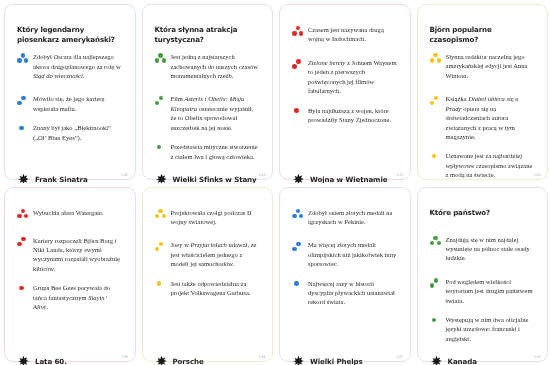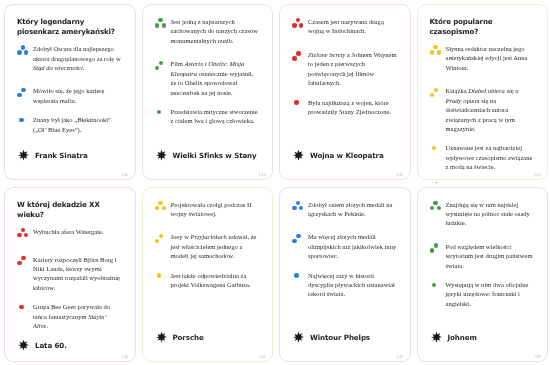--- a/index.html
+++ b/index.html
@@ -28,20 +28,21 @@
     border-radius: 9px;
     background: #ffffff;
   }
   .card-content {
     position: relative;
     z-index: 2;
     padding: 11px 10px 0 11px;
     height: 100%;
     display: flex;
     flex-direction: column;
+    margin-top: 8px;
   }
   .q {
     font-family: "DejaVu Sans", sans-serif;
     font-weight: bold;
     font-size: 7.1px;
     line-height: 1.42;
     letter-spacing: -0.15px;
     color: #231f20;
     margin-bottom: 7px;
     min-height: 20px;
@@ -78,21 +79,21 @@
     font-size: 6.55px;
     line-height: 1.44;
     color: #2b2b2b;
     flex: 1;
   }
   .clue-txt i { font-style: italic; }
   .ans-row {
     margin-top: auto;
     display: flex;
     align-items: center;
-    padding-bottom: 17px;
+    padding-bottom: 1px;
   }
   .star {
     flex: 0 0 13px;
     margin-right: 5px;
     line-height: 0;
   }
   .ans {
     font-family: "DejaVu Sans", sans-serif;
     font-weight: bold;
     font-size: 7.1px;
@@ -148,20 +149,21 @@
               <path fill="#1a1a1a" d="M12 1.6l2.0 5.0 5.0-2.3-2.3 5.0 5.2 1.9-5.2 1.9 2.3 5.0-5.0-2.3-2.0 5.2-2.0-5.2-5.0 2.3 2.3-5.0L1.8 12.2l5.2-1.9-2.3-5.0 5.0 2.3z"></path>
             </svg></span>
           <span class="ans">Frank Sinatra</span>
         </div>
       </div>
       <div class="pageno">142</div>
     </div>
     <div class="card theme-green">
       <div class="card-inner"></div>
       <div class="card-content">
+        <div class="q">Która słynna atrakcja turystyczna?</div>
         <div class="clue c1">
           <span class="dots" style="color:#4a9b46">
             <i class="dot d-a"></i>
             <i class="dot d-b"></i>
             <i class="dot d-c"></i>
           </span>
           <div class="clue-txt">Jest jedną z najstarszych zachowanych do naszych czasów monumentalnych rzeźb.</div>
         </div>
         <div class="clue c2">
           <span class="dots" style="color:#4a9b46">
@@ -206,29 +208,29 @@
         <div class="clue c3">
           <span class="dots" style="color:#e02b28">
             <i class="dot d-one"></i>
           </span>
           <div class="clue-txt">Była najdłuższą z wojen, które prowadziły Stany Zjednoczone.</div>
         </div>
         <div class="ans-row">
           <span class="star"><svg width="13" height="13" viewBox="0 0 24 24" aria-hidden="true">
               <path fill="#1a1a1a" d="M12 1.6l2.0 5.0 5.0-2.3-2.3 5.0 5.2 1.9-5.2 1.9 2.3 5.0-5.0-2.3-2.0 5.2-2.0-5.2-5.0 2.3 2.3-5.0L1.8 12.2l5.2-1.9-2.3-5.0 5.0 2.3z"></path>
             </svg></span>
-          <span class="ans">Wojna w Kleopatra</span>
+          <span class="ans">Wojna w Wietnamie</span>
         </div>
       </div>
       <div class="pageno">143</div>
     </div>
     <div class="card theme-yellow">
       <div class="card-inner"></div>
       <div class="card-content">
-        <div class="q">Które popularne czasopismo?</div>
+        <div class="q">Björn popularne czasopismo?</div>
         <div class="clue c1">
           <span class="dots" style="color:#f6c416">
             <i class="dot d-a"></i>
             <i class="dot d-b"></i>
             <i class="dot d-c"></i>
           </span>
           <div class="clue-txt">Słynną redaktor naczelną jego amerykańskiej edycji jest Anna Wintour.</div>
         </div>
         <div class="clue c2">
           <span class="dots" style="color:#f6c416">
@@ -247,21 +249,20 @@
           <span class="star"><svg width="13" height="13" viewBox="0 0 24 24" aria-hidden="true">
               <path fill="#1a1a1a" d="M12 1.6l2.0 5.0 5.0-2.3-2.3 5.0 5.2 1.9-5.2 1.9 2.3 5.0-5.0-2.3-2.0 5.2-2.0-5.2-5.0 2.3 2.3-5.0L1.8 12.2l5.2-1.9-2.3-5.0 5.0 2.3z"></path>
             </svg></span>
         </div>
       </div>
       <div class="pageno">144</div>
     </div>
     <div class="card theme-red">
       <div class="card-inner"></div>
       <div class="card-content">
-        <div class="q">W której dekadzie XX wieku?</div>
         <div class="clue c1">
           <span class="dots" style="color:#e02b28">
             <i class="dot d-a"></i>
             <i class="dot d-b"></i>
             <i class="dot d-c"></i>
           </span>
           <div class="clue-txt">Wybuchła afera Watergate.</div>
         </div>
         <div class="clue c2">
           <span class="dots" style="color:#e02b28">
@@ -339,28 +340,29 @@
         <div class="clue c3">
           <span class="dots" style="color:#2e7ed1">
             <i class="dot d-one"></i>
           </span>
           <div class="clue-txt">Najwięcej razy w historii dyscyplin pływackich ustanawiał rekord świata.</div>
         </div>
         <div class="ans-row">
           <span class="star"><svg width="13" height="13" viewBox="0 0 24 24" aria-hidden="true">
               <path fill="#1a1a1a" d="M12 1.6l2.0 5.0 5.0-2.3-2.3 5.0 5.2 1.9-5.2 1.9 2.3 5.0-5.0-2.3-2.0 5.2-2.0-5.2-5.0 2.3 2.3-5.0L1.8 12.2l5.2-1.9-2.3-5.0 5.0 2.3z"></path>
             </svg></span>
-          <span class="ans">Wintour Phelps</span>
+          <span class="ans">Wielki Phelps</span>
         </div>
       </div>
       <div class="pageno">147</div>
     </div>
     <div class="card theme-green">
       <div class="card-inner"></div>
       <div class="card-content">
+        <div class="q">Które państwo?</div>
         <div class="clue c1">
           <span class="dots" style="color:#4a9b46">
             <i class="dot d-a"></i>
             <i class="dot d-b"></i>
             <i class="dot d-c"></i>
           </span>
           <div class="clue-txt">Znajdują się w nim najdalej wysunięte na północ stałe osady ludzkie.</div>
         </div>
         <div class="clue c2">
           <span class="dots" style="color:#4a9b46">
@@ -372,18 +374,18 @@
         <div class="clue c3">
           <span class="dots" style="color:#4a9b46">
             <i class="dot d-one"></i>
           </span>
           <div class="clue-txt">Występują w nim dwa oficjalne języki urzędowe: francuski i angielski.</div>
         </div>
         <div class="ans-row">
           <span class="star"><svg width="13" height="13" viewBox="0 0 24 24" aria-hidden="true">
               <path fill="#1a1a1a" d="M12 1.6l2.0 5.0 5.0-2.3-2.3 5.0 5.2 1.9-5.2 1.9 2.3 5.0-5.0-2.3-2.0 5.2-2.0-5.2-5.0 2.3 2.3-5.0L1.8 12.2l5.2-1.9-2.3-5.0 5.0 2.3z"></path>
             </svg></span>
-          <span class="ans">Johnem</span>
+          <span class="ans">Kanada</span>
         </div>
       </div>
       <div class="pageno">148</div>
     </div>
   </div>
 
 </body></html>

